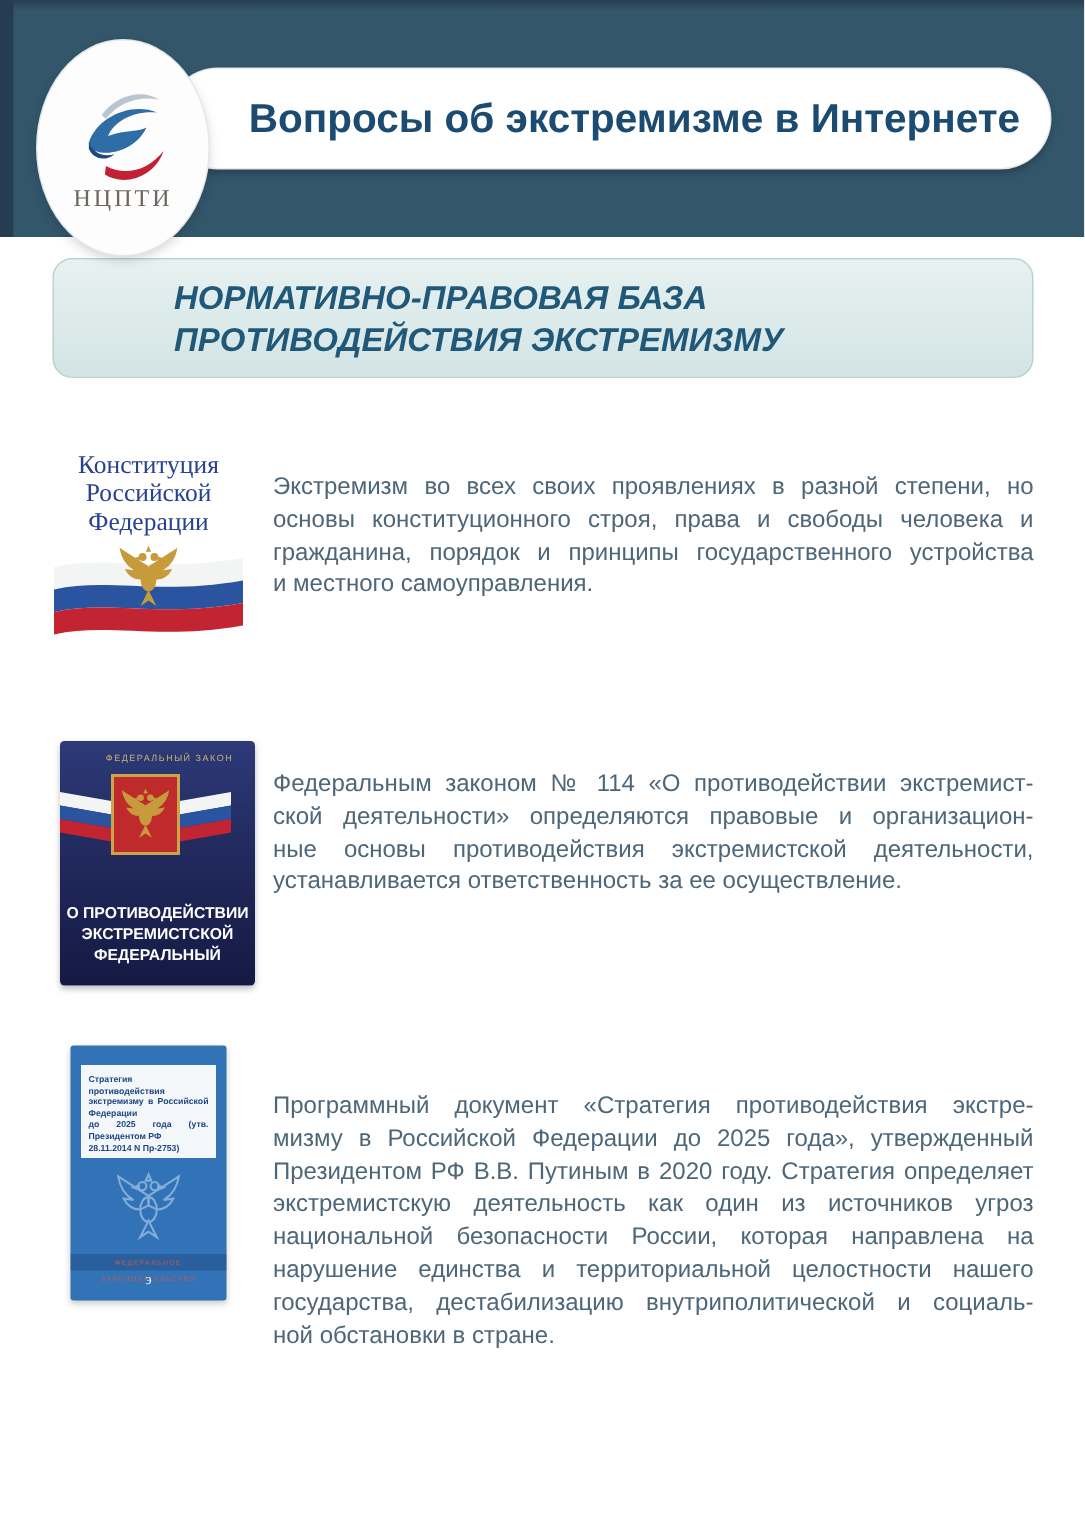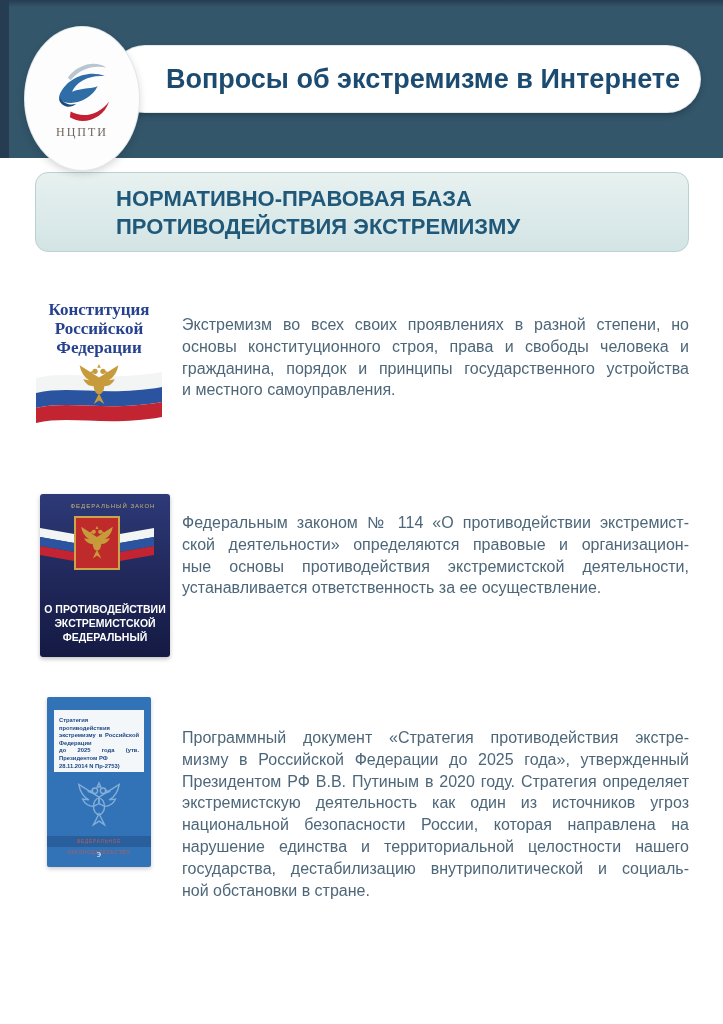--- a/index.html
+++ b/index.html
@@ -8,43 +8,43 @@
 
   
   .top-band{position:absolute;left:0;top:0;width:723px;height:158px;
             background:linear-gradient(var(--band-dark,#2e4a5e), var(--band-color,#33566b) 7px);}
   .left-stripe{position:absolute;left:0;top:0;width:9px;height:158px;background:var(--band-dark,#263c50);}
 
   .logo-badge{position:absolute;left:25px;top:27px;width:114px;height:143px;background:#fdfdfd;
               border-radius:50%;z-index:3;display:flex;flex-direction:column;align-items:center;
               justify-content:center;box-shadow:0 0 0 1px #e2e8ea, 0 3px 8px rgba(0,0,0,.18);}
   .logo-swirl{width:72px;height:64px;margin-top:2px;}
-  .logo-label{font-family:"Liberation Serif", serif;font-size:12px;letter-spacing:2px;
+  .logo-label{font-family:"Liberation Serif", serif;font-size:16px;letter-spacing:2px;
               color:#6e665f;margin-top:2px;}
 
   .title-pill{position:absolute;left:112px;top:46px;width:588px;height:66px;background:#ffffff;
               border-radius:34px;z-index:2;display:flex;align-items:center;justify-content:center;
               box-shadow:0 0 0 1px #e3e9ec, 0 3px 6px rgba(0,0,0,.28);}
   .page-title{font-size:27px;font-weight:bold;color:var(--title-color,#1b4b70);padding-left:34px;white-space:nowrap;}
 
   
   .section-box{position:absolute;left:35px;top:172px;width:654px;height:80px;border-radius:13px;
-               background:linear-gradient(#e7f1f0,#d3e4e5);border:1px solid #bad0d2;box-sizing:border-box;}
+               background:linear-gradient(#e7f1f0,#d3e4e5);border:1px solid #bad0d2;box-sizing:border-box;font-style:italic;}
   .section-title{position:absolute;left:80px;top:12px;font-size:22px;font-weight:bold;
                  color:var(--section-color,#1f5878);line-height:28px;}
 
   
   .para{position:absolute;left:182px;width:507px;font-size:16px;line-height:21.8px;
         color:var(--body-color,#4d6779);}
   .pline{text-align:justify;text-align-last:justify;}
   .pline:last-child{text-align-last:left;}
 
   
   .book-const{position:absolute;left:36px;top:300px;width:126px;}
-  .const-title{font-family:"Liberation Serif", serif;font-weight:bold;font-size:17px;line-height:19px;
+  .const-title{font-family:"Liberation Serif", serif;font-weight:normal;font-size:17px;line-height:19px;
                color:#26418f;text-align:center;}
   .const-flag{position:relative;margin-top:9px;width:126px;height:60px;}
   .const-flag .eagle{position:absolute;left:41px;top:-6px;width:44px;height:50px;}
 
   
   .book-law{position:absolute;left:40px;top:494px;width:114px;height:163px;border-radius:3px;
             background:linear-gradient(#2d3a78 0%, #222a5e 45%, #141a43 100%);
             box-shadow:0 2px 4px rgba(0,0,0,.25);overflow:hidden;padding-left:16px;}
   .law-top-label{margin-top:9px;text-align:center;font-size:6px;letter-spacing:1px;color:#c8b273;}
   .law-band{position:absolute;left:0;top:30px;width:114px;height:46px;}

